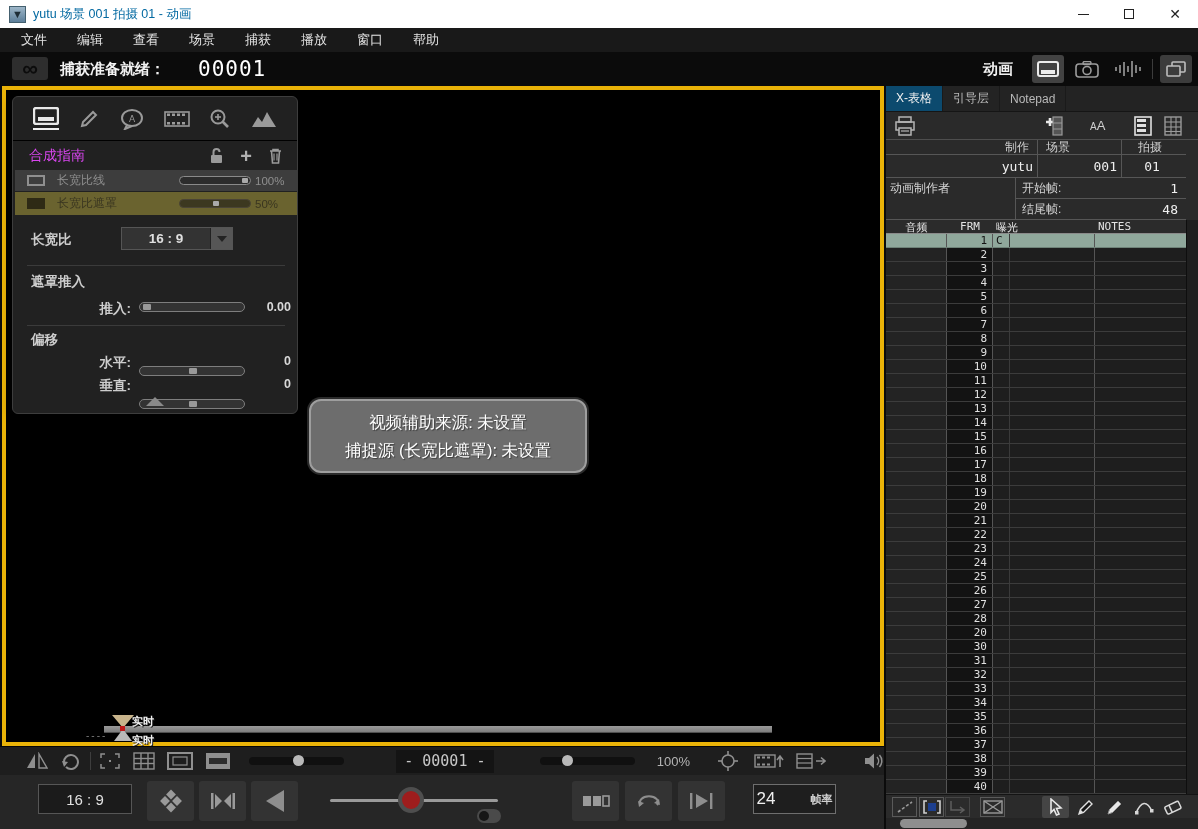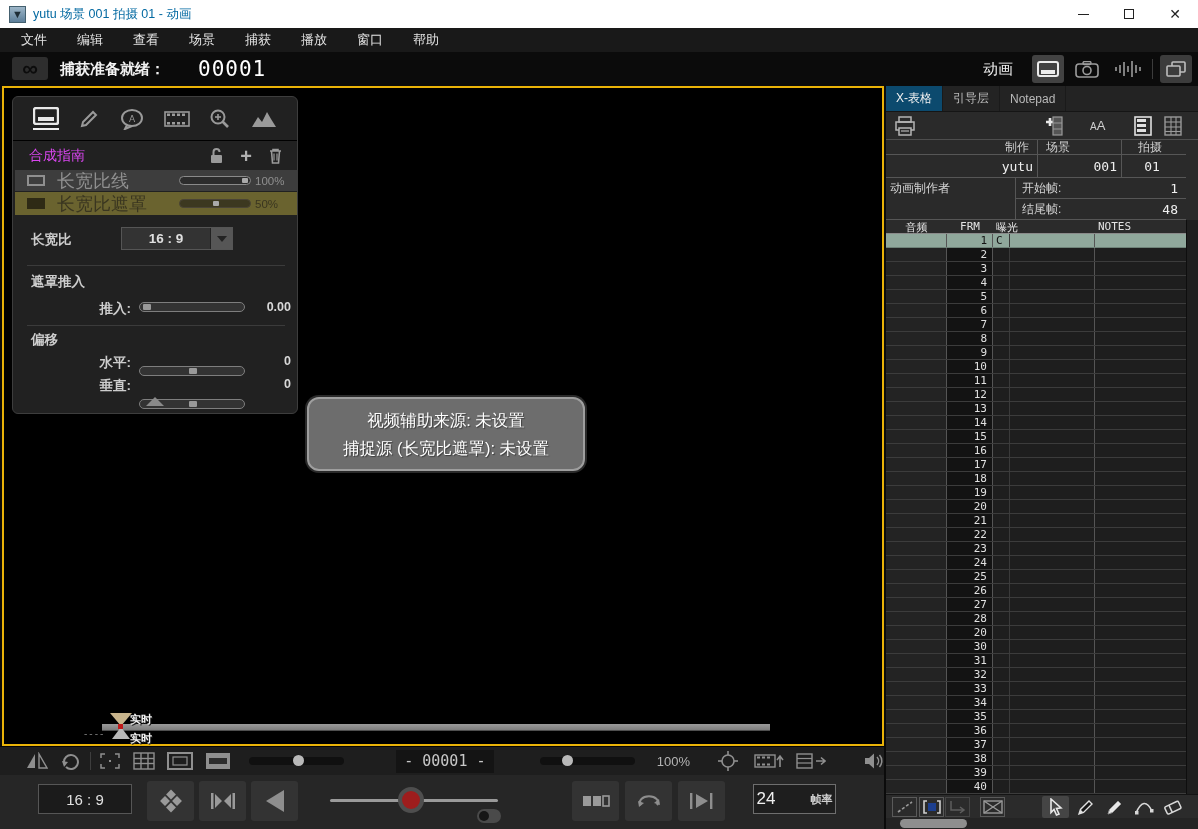--- a/index.html
+++ b/index.html
@@ -19,26 +19,26 @@
 
   
   #menubar { left:0; top:28px; width:1198px; height:24px; background:#191919; display:flex; align-items:center; padding-left:6px; }
   .menu-item { color:#e2e2e2; font-size:13px; padding:0 15px; line-height:24px; }
 
   
   #statusbar { left:0; top:52px; width:1198px; height:34px; background:#0b0b0b; }
   #loop-btn { left:12px; top:5px; width:36px; height:23px; background:#2e2e2e; border-radius:3px; color:#0c0c0c; font-size:22px; font-weight:bold; display:flex; align-items:center; justify-content:center; line-height:0; }
   #ready-label { left:60px; top:8px; color:#f2f2f2; font-size:15px; font-weight:bold; }
   #frame-big { left:198px; top:5px; color:#ffffff; font-size:21px; letter-spacing:1px; }
-  #mode-label { left:983px; top:8px; color:#f2f2f2; font-size:15px; font-weight:normal; }
+  #mode-label { left:983px; top:8px; color:#f2f2f2; font-size:15px; font-weight:bold; }
   .sb-btn { top:3px; height:28px; border-radius:3px; display:flex; align-items:center; justify-content:center; }
   #sb-sep { left:1152px; top:7px; width:1px; height:20px; background:#3c3c3c; }
 
   
-  #viewport { left:2px; top:86px; width:882px; height:660px; background:#000; border:2px solid #eab308; }
+  #viewport { left:2px; top:86px; width:882px; height:660px; background:#000; border:4px solid #eab308; }
 
   
   #vtooltip { left:303px; top:309px; width:278px; height:74px; background:#6d6d6d; border:2px solid #9e9e9e; border-radius:12px; display:flex; flex-direction:column; align-items:center; justify-content:center; box-shadow:0 0 0 2px #2a2a2a; }
   #vtooltip div { color:#fff; font-size:16.5px; line-height:28px; text-shadow:1px 1px 1px #3c3c3c; white-space:nowrap; }
 
   
   #vtimeline-bar { left:98px; top:636px; width:668px; height:7px; background:linear-gradient(#9a9a9a,#7d7d7d); border-bottom:1px solid #4f4f4f; }
   #vt-dashes { left:80px; top:640px; color:#7a7a7a; font-size:10px; letter-spacing:2px; }
   .rt-label { color:#f0f0f0; font-size:11px; font-weight:bold; text-shadow:1px 1px 0 #222; }
   #hourglass-top { left:106px; top:625px; width:0; height:0; border-left:11px solid transparent; border-right:11px solid transparent; border-top:13px solid #c8b48c; }
@@ -49,21 +49,21 @@
   #guide-panel { left:12px; top:96px; width:286px; height:318px; background:#212121; border:1px solid #3d3d3d; border-radius:6px; box-shadow:0 3px 10px rgba(0,0,0,.7); }
   #gp-toolbar { left:0; top:0; width:100%; height:44px; border-bottom:1px solid #000; display:flex; align-items:center; justify-content:space-around; padding:0 10px; }
   .gp-title-row { left:0; top:45px; width:100%; height:27px; display:flex; align-items:center; }
   #gp-title { margin-left:16px; color:#d946ef; font-size:14px; }
   .gp-hdr-icons { margin-left:auto; display:flex; align-items:center; gap:16px; margin-right:14px; }
   .guide-row { left:2px; width:282px; height:21px; display:flex; align-items:center; }
   #guide-row-0 { top:73px; background:#3d3d3d; color:#8f8f8f; }
   #guide-row-1 { top:95px; background:#6a632f; color:#3a3620; height:23px; }
   .guide-row .swatch { width:18px; height:11px; margin-left:12px; border:2px solid currentColor; }
   #guide-row-1 .swatch { background:#2e2a15; border-color:#2e2a15; }
-  .guide-row .glabel { margin-left:12px; font-size:18px; }
+  .guide-row .glabel { margin-left:12px; font-size:12px; }
   .rslider { margin-left:auto; width:72px; height:9px; border-radius:5px; background:#2c2c2c; border:1px solid #8a8a8a; position:relative; }
   #guide-row-1 .rslider { border-color:#4a4436; background:#3c3820; }
   .rslider .hnd { position:absolute; top:1px; width:6px; height:5px; background:#aaa; border-radius:1px; }
   .guide-row .pct { width:42px; text-align:left; font-size:11.5px; margin-left:4px; }
 
   .gp-label { color:#cdcdcd; font-size:13.5px; font-weight:bold; }
   #aspect-select { left:108px; top:130px; width:112px; height:23px; background:#333; border:1px solid #555; display:flex; align-items:center; }
   #aspect-value { flex:1; text-align:center; color:#e0e0e0; font-size:13.5px; font-weight:bold; }
   #aspect-arrow { width:22px; height:100%; background:#565656; border-left:1px solid #222; display:flex; align-items:center; justify-content:center; }
   #aspect-arrow i { width:0; height:0; border-left:5px solid transparent; border-right:5px solid transparent; border-top:6px solid #232323; }

